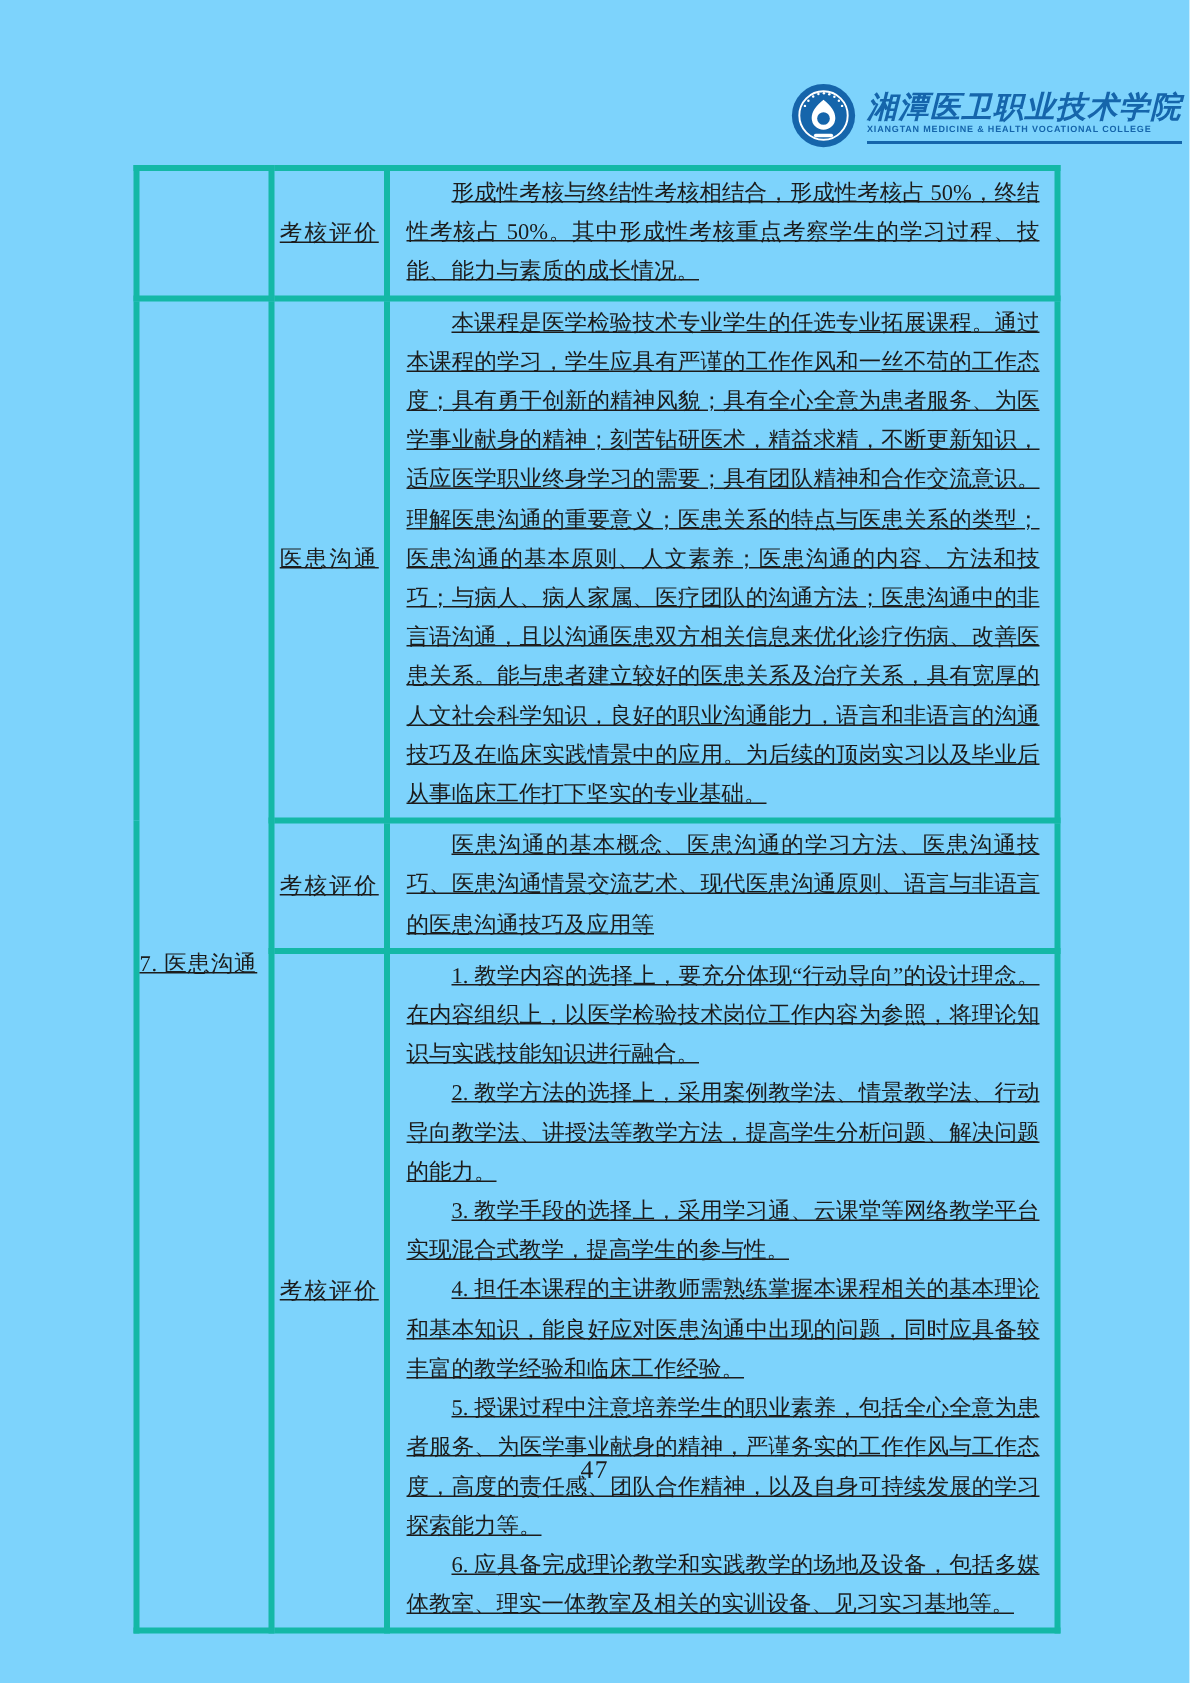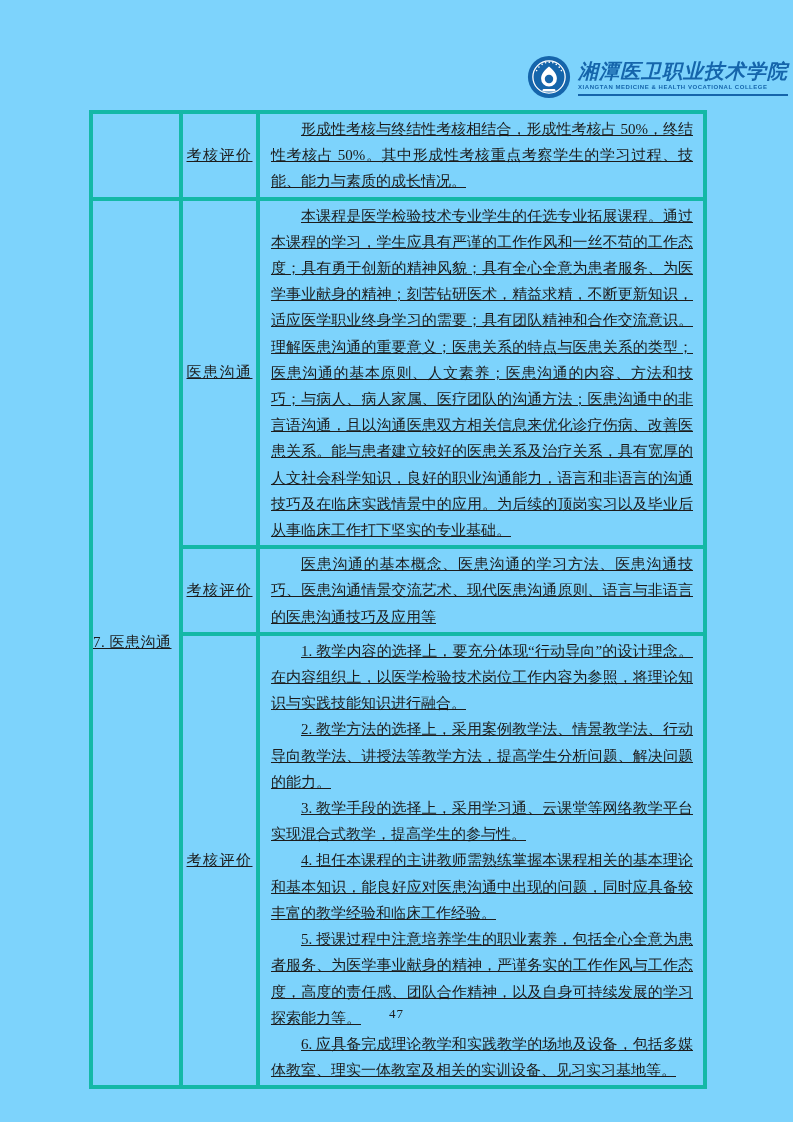--- a/index.html
+++ b/index.html
@@ -82,25 +82,25 @@
   .content-cell {
     padding: 2px 10px 2px 11px;
     line-height: 26.2px;
     text-align: justify;
   }
   .para { text-indent: 2em; }
 
   
   .page-number {
     position: absolute;
-    top: 1006px;
+    top: 970px;
     left: 0;
     width: 100%;
     text-align: center;
-    font-size: 13px;
+    font-size: 17px;
     letter-spacing: 1px;
     color: #1c1c1c;
   }
 </style>
 </head>
 <body>
 
 <div class="page">
 
   <div class="logo">

